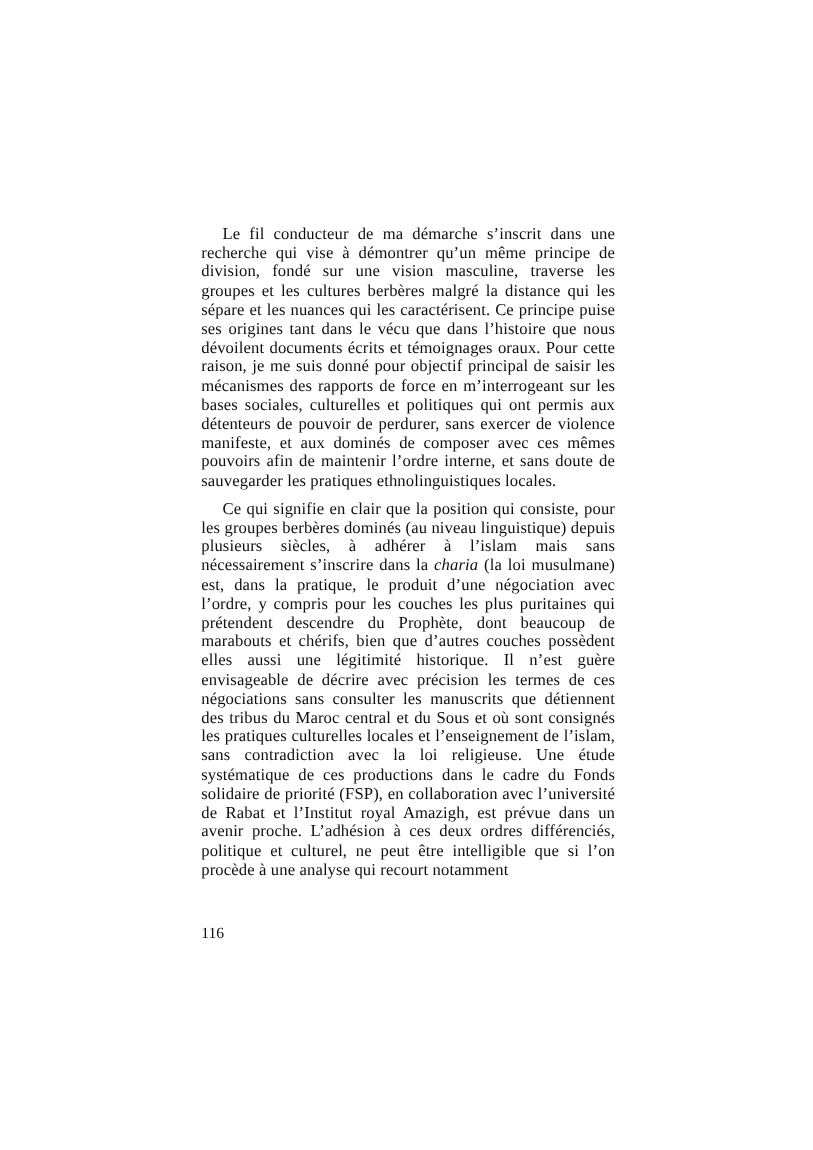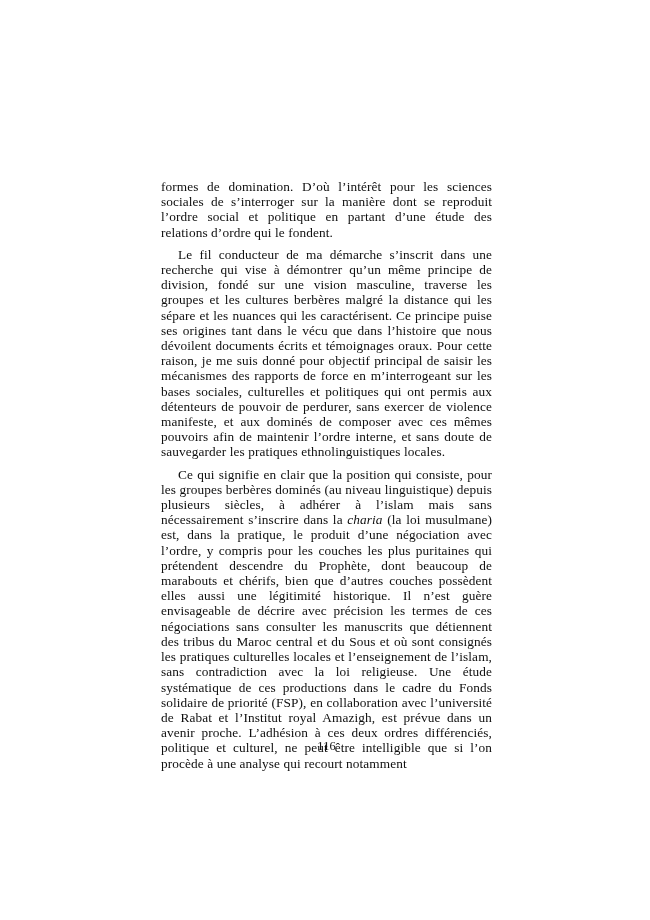--- a/index.html
+++ b/index.html
@@ -45,29 +45,28 @@
     text-indent: 17px;
   }
   .italic {
     font-style: italic;
   }
   .page-number {
     position: absolute;
     left: 161px;
     top: 739px;
     width: 331px;
-    text-align: center;
+    text-align: left;
     color: #0e0e0e;
     font-size: 12.5px;
     line-height: 15px;
   }
 </style>
 </head>
 <body>
 
 <div class="document-page">
   <div class="text-block">
-      <p class="para"><span>formes de domination. D’où l’intérêt pour les sciences sociales de s’interroger sur la manière dont se reproduit l’ordre social et politique en partant d’une étude des relations d’ordre qui le fondent.</span></p>
       <p class="para indent"><span>Le fil conducteur de ma démarche s’inscrit dans une recherche qui vise à démontrer qu’un même principe de division, fondé sur une vision masculine, traverse les groupes et les cultures berbères malgré la distance qui les sépare et les nuances qui les caractérisent. Ce principe puise ses origines tant dans le vécu que dans l’histoire que nous dévoilent documents écrits et témoignages oraux. Pour cette raison, je me suis donné pour objectif principal de saisir les mécanismes des rapports de force en m’interrogeant sur les bases sociales, culturelles et politiques qui ont permis aux détenteurs de pouvoir de perdurer, sans exercer de violence manifeste, et aux dominés de composer avec ces mêmes pouvoirs afin de maintenir l’ordre interne, et sans doute de sauvegarder les pratiques ethnolinguistiques locales.</span></p>
       <p class="para indent"><span>Ce qui signifie en clair que la position qui consiste, pour les groupes berbères dominés (au niveau linguistique) depuis plusieurs siècles, à adhérer à l’islam mais sans nécessairement s’inscrire dans la </span><span class="italic">charia</span><span> (la loi musulmane) est, dans la pratique, le produit d’une négociation avec l’ordre, y compris pour les couches les plus puritaines qui prétendent descendre du Prophète, dont beaucoup de marabouts et chérifs, bien que d’autres couches possèdent elles aussi une légitimité historique. Il n’est guère envisageable de décrire avec précision les termes de ces négociations sans consulter les manuscrits que détiennent des tribus du Maroc central et du Sous et où sont consignés les pratiques culturelles locales et l’enseignement de l’islam, sans contradiction avec la loi religieuse. Une étude systématique de ces productions dans le cadre du Fonds solidaire de priorité (FSP), en collaboration avec l’université de Rabat et l’Institut royal Amazigh, est prévue dans un avenir proche. L’adhésion à ces deux ordres différenciés, politique et culturel, ne peut être intelligible que si l’on procède à une analyse qui recourt notamment</span></p>
     </div>
   <div class="page-number">116</div>
 </div>
 
 </body></html>

